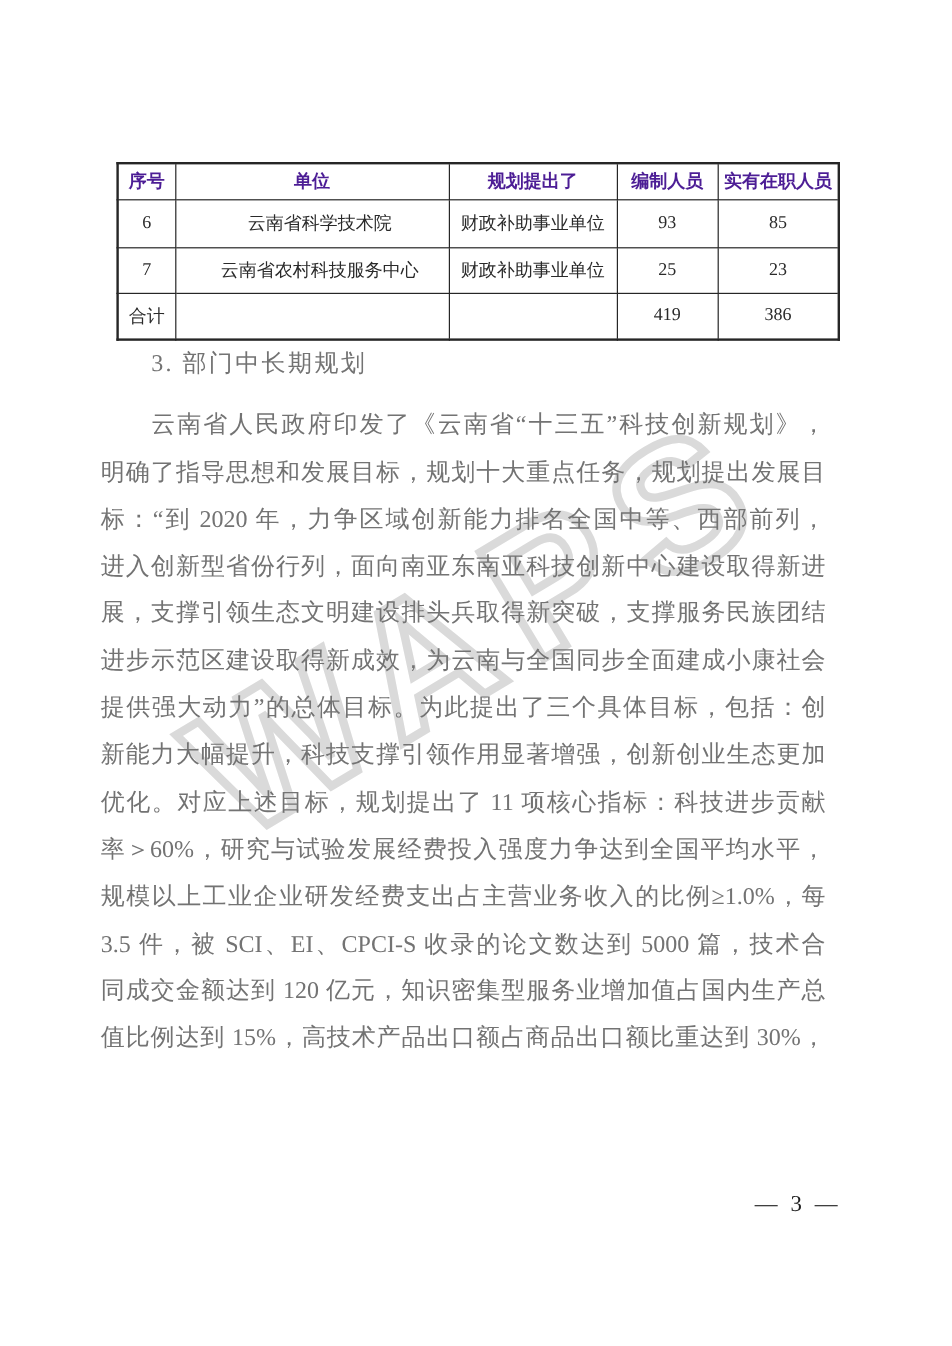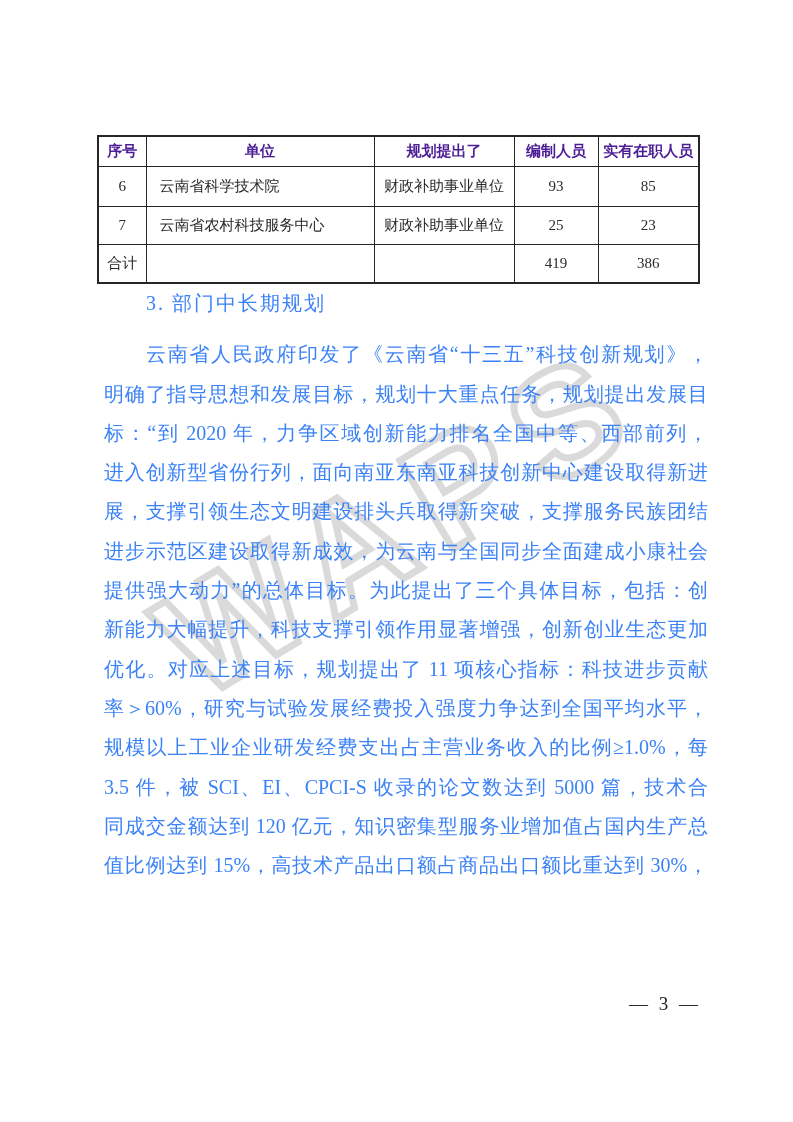--- a/index.html
+++ b/index.html
@@ -68,32 +68,32 @@
     color: #4c1d95;
   }
   .doc-table td {
     font-size: 15px;
     color: #2a2a2a;
   }
   .doc-table tr.r1 td { height: 39px; }
   .doc-table tr.r2 td { height: 37px; }
   .doc-table tr.r3 td { height: 37px; }
   .doc-table td.cell-unit {
-    text-align: left;
+    text-align: center;
     padding-left: 13px;
   }
   
   .body-text {
     position: absolute;
-    left: 104px;
+    left: 84px;
     top: 284px;
     width: 604px;
     z-index: 1;
     font-size: 20px;
-    color: #3b82f6;
+    color: #737373;
   }
   .section-heading {
     line-height: 39.3px;
     height: 39.3px;
     text-align: left;
     text-indent: 42px;
     letter-spacing: 2px;
     white-space: nowrap;
   }
   .p-line {

